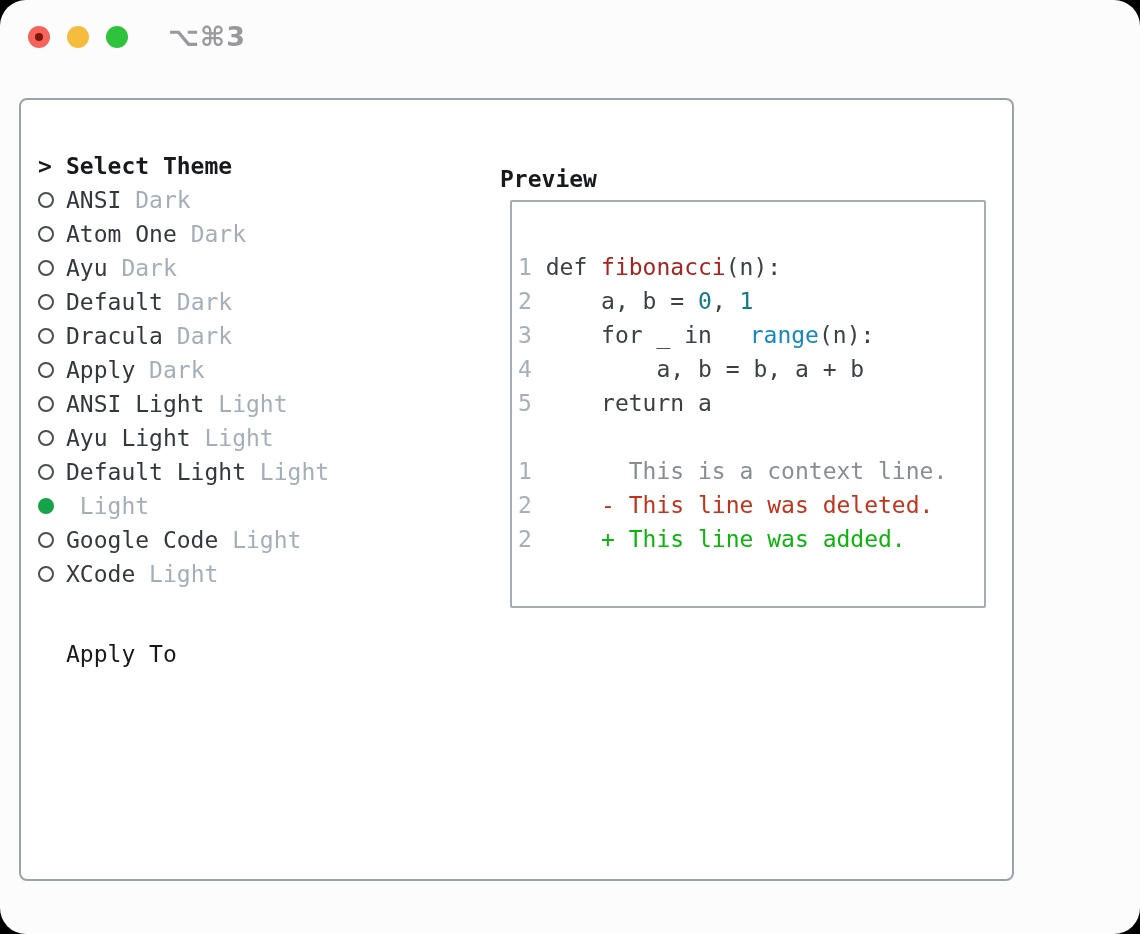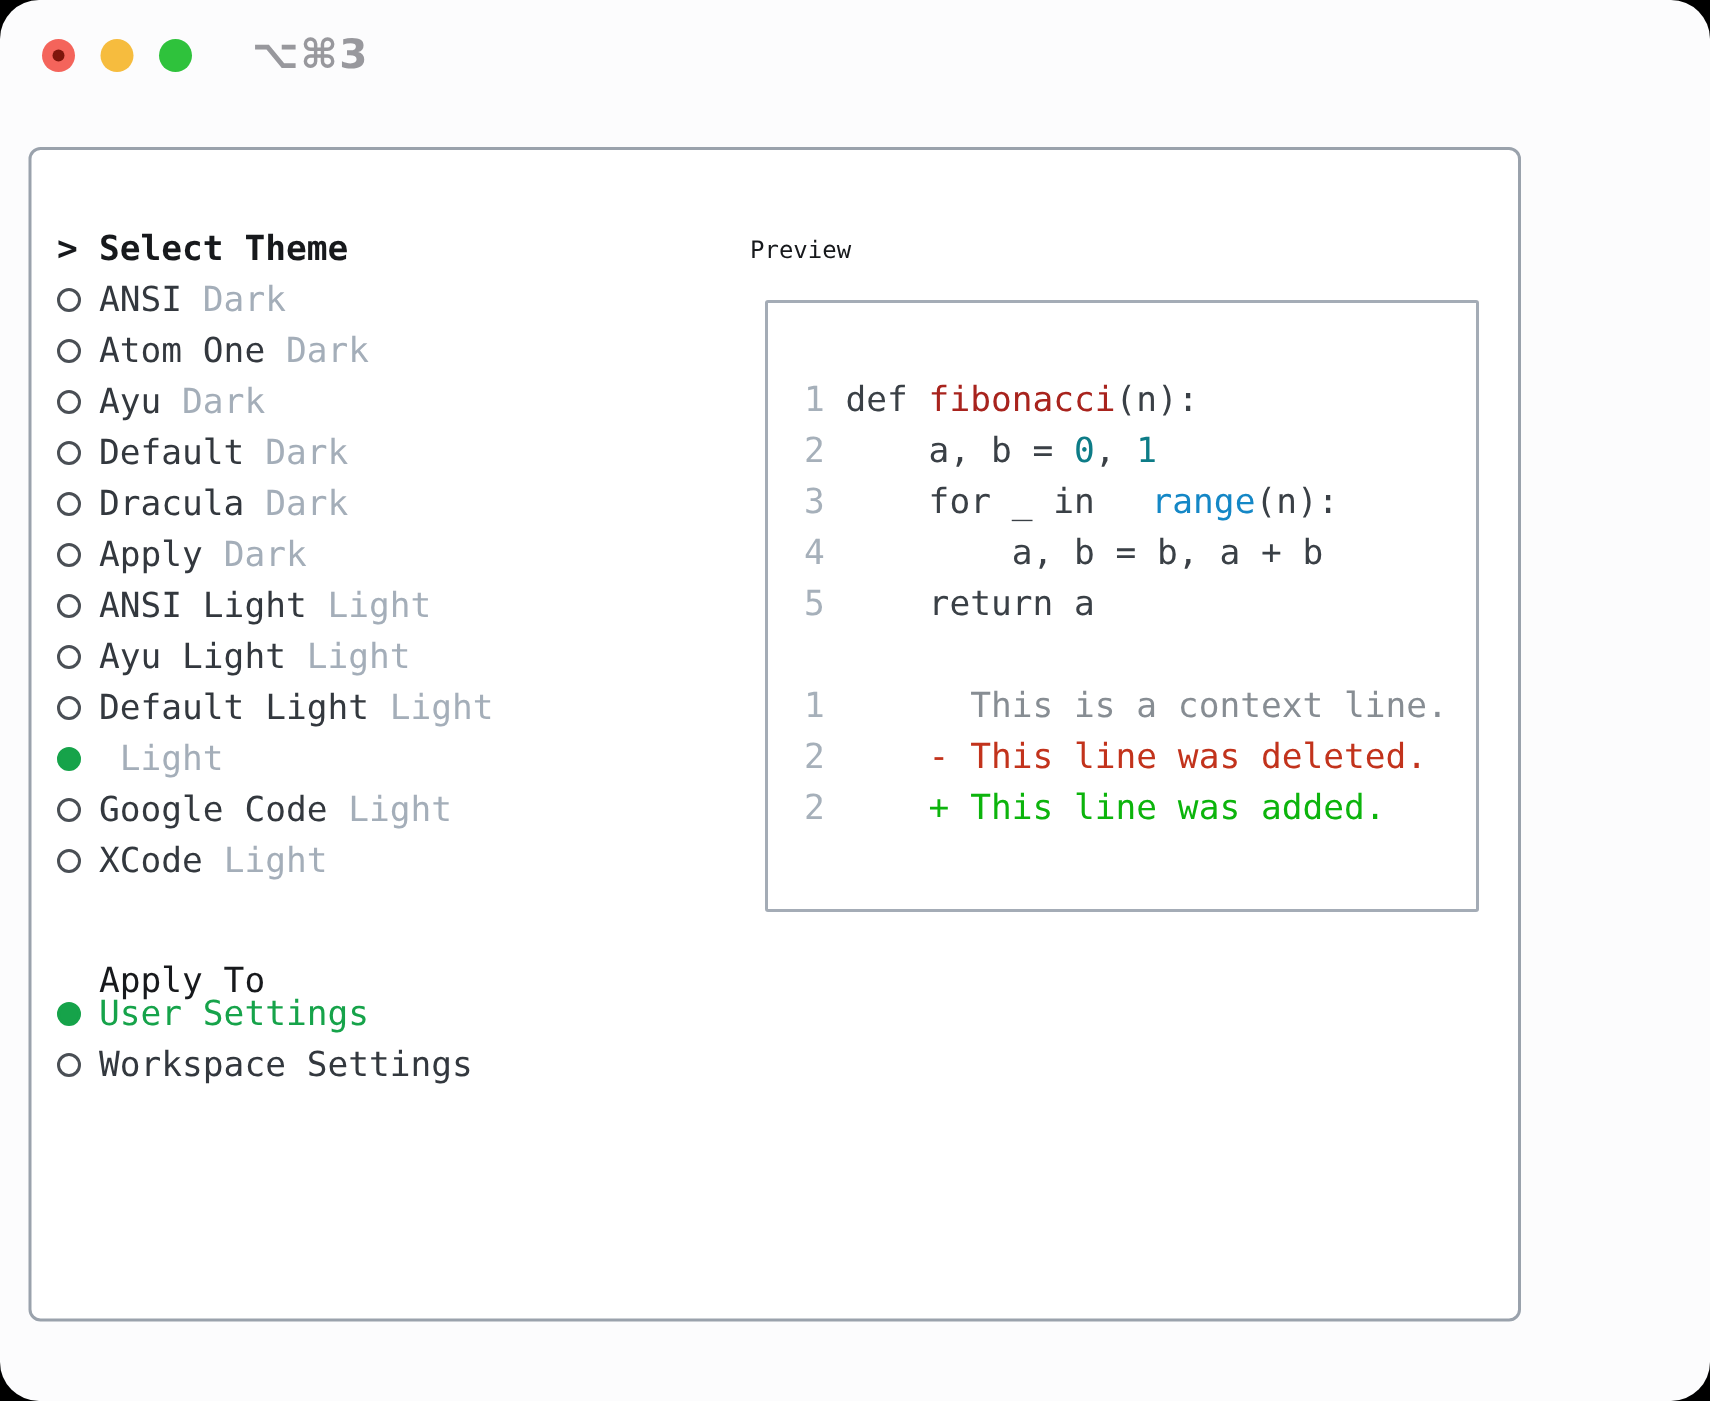--- a/index.html
+++ b/index.html
@@ -16,23 +16,23 @@
   .row{height:34px;display:flex;align-items:center;font-size:23px;color:var(--text_dark);white-space:pre;}
   .marker-col{width:28px;display:flex;align-items:center;flex:none;}
   .radio{width:12px;height:12px;border:2px solid #4a4f55;border-radius:50%;box-sizing:content-box;}
   .radio.sel{background:var(--accent_green);border-color:var(--accent_green);}
   .prefix{width:28px;flex:none;font-weight:700;color:var(--text_black);}
   .hdr{font-weight:700;color:var(--text_black);}
   .plainhdr{color:var(--text_black);margin-top:24px;}
   .tname.sel{color:var(--accent_green);}
   .variant{color:var(--muted);margin-left:1ch;}
   .hint{color:var(--muted);}
-  .preview-label{position:absolute;left:479px;top:49px;height:34px;display:flex;align-items:center;font-size:16px;font-weight:400;color:var(--text_black);}
+  .preview-label{position:absolute;left:479px;top:62px;height:34px;display:flex;align-items:center;font-size:23px;font-weight:700;color:var(--text_black);}
   .preview-box{position:absolute;left:489px;top:100px;width:472px;height:404px;border:2px solid var(--border_box);border-radius:2px;background:#fff;}
-  .code{position:absolute;left:24px;top:48px;font-size:23px;white-space:pre;}
+  .code{position:absolute;left:6px;top:48px;font-size:23px;white-space:pre;}
   .cline{height:34px;line-height:34px;}
   .ln{display:inline-block;width:2ch;color:var(--ln);}
   .c-plain{color:var(--code_plain);}
   .c-func{color:var(--code_func);}
   .c-number{color:var(--code_number);}
   .c-builtin{color:var(--code_builtin);margin-left:24px;}
   .c-context{color:var(--diff_context);}
   .c-deleted{color:var(--diff_deleted);text-align:center;}
   .c-added{color:var(--diff_added);}
 </style>
@@ -68,24 +68,20 @@
           <div class="row"><span class="marker-col"><span class="radio sel"></span></span><span class="variant">Light</span></div>
           <div class="row"><span class="marker-col"><span class="radio"></span></span><span class="tname">Google Code</span><span class="variant">Light</span></div>
           <div class="row"><span class="marker-col"><span class="radio"></span></span><span class="tname">XCode</span><span class="variant">Light</span></div>
         </div>
 
       <div class="row"></div>
       <div class="row">
         <span class="marker-col"></span><span class="plainhdr">Apply To</span>
       </div>
 
-      <div>
-          <div class="row"><span class="marker-col"><span class="radio sel"></span></span><span class="tname sel">User Settings</span></div>
-          <div class="row"><span class="marker-col"><span class="radio"></span></span><span class="tname">Workspace Settings</span></div>
-        </div>
 
       <div class="row"></div>
     </div>
 
     <div class="preview-label">Preview</div>
     <div class="preview-box">
       <div class="code"><div class="cline"><span class="ln">1</span><span class="c-plain">def </span><span class="c-func">fibonacci</span><span class="c-plain">(n):</span></div><div class="cline"><span class="ln">2</span><span class="c-plain">    a, b = </span><span class="c-number">0</span><span class="c-plain">, </span><span class="c-number">1</span></div><div class="cline"><span class="ln">3</span><span class="c-plain">    for _ in </span><span class="c-builtin">range</span><span class="c-plain">(n):</span></div><div class="cline"><span class="ln">4</span><span class="c-plain">        a, b = b, a + b</span></div><div class="cline"><span class="ln">5</span><span class="c-plain">    return a</span></div><div class="cline"><span class="ln"></span></div><div class="cline"><span class="ln">1</span><span class="c-context">      This is a context line.</span></div><div class="cline"><span class="ln">2</span><span class="c-deleted">    - This line was deleted.</span></div><div class="cline"><span class="ln">2</span><span class="c-added">    + This line was added.</span></div></div>
     </div>
   </div>
 </div>

